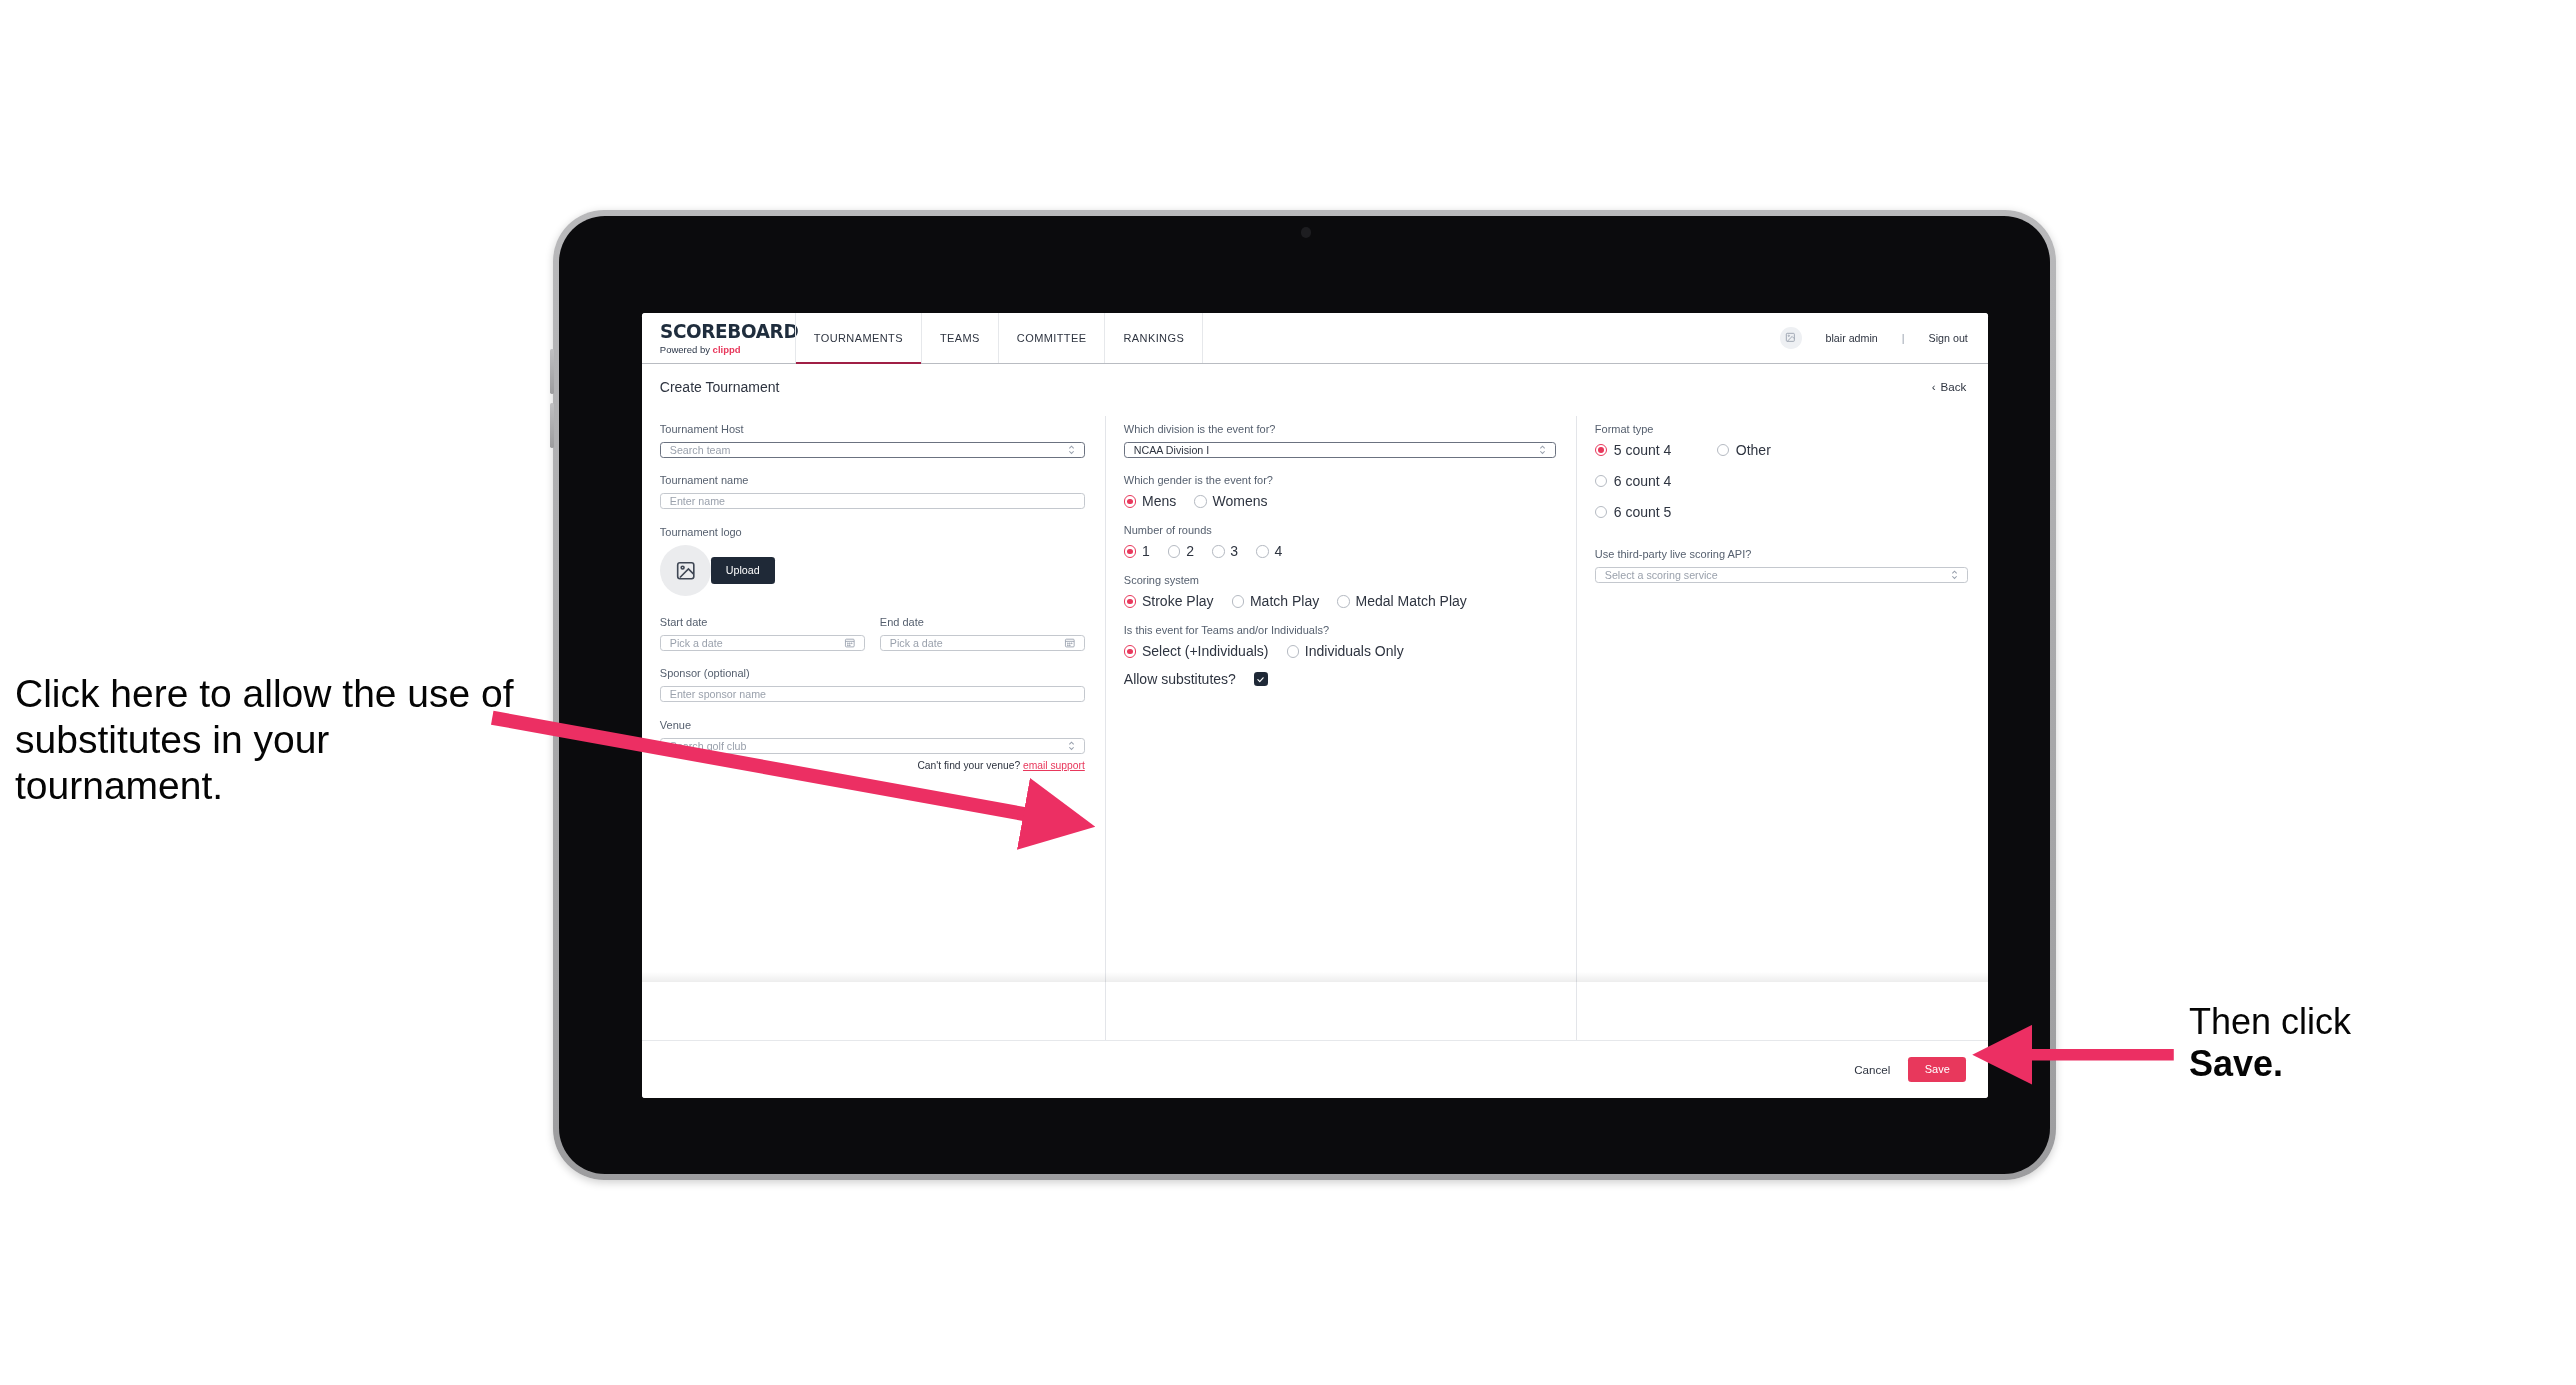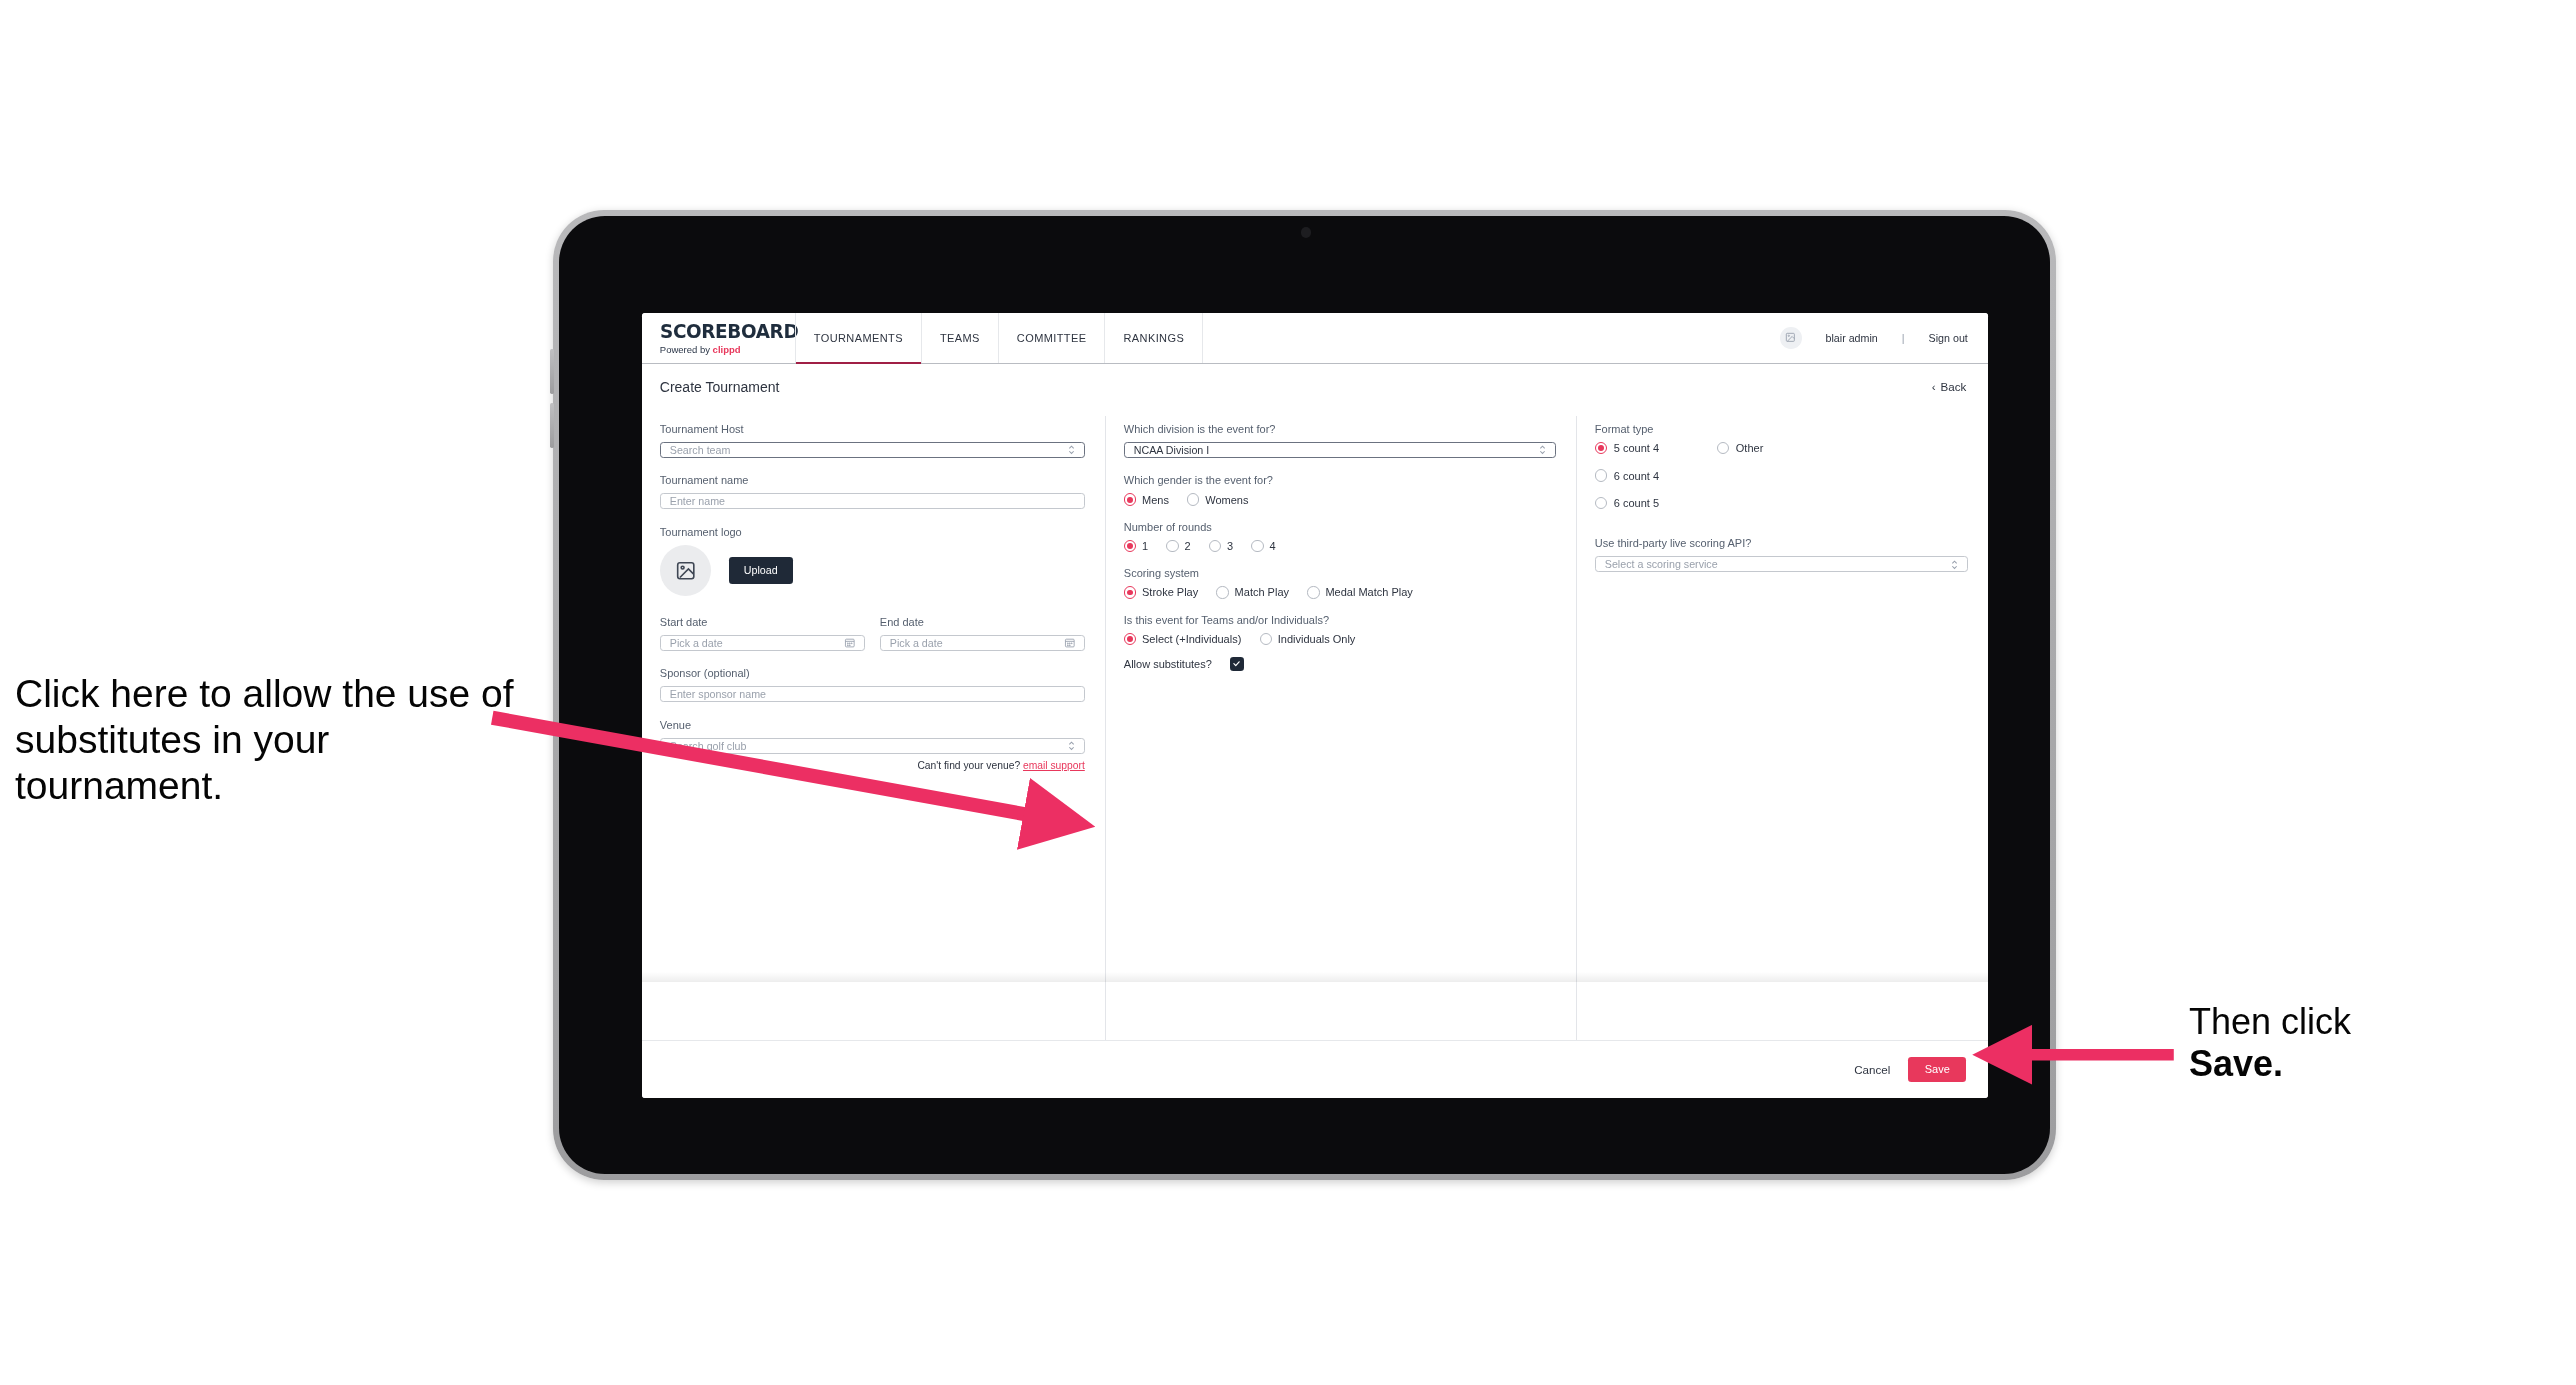--- a/index.html
+++ b/index.html
@@ -131,21 +131,21 @@
     border: 0.8px solid #6b7280; border-radius: 3.3px;
     background: #fff;
     display: flex; align-items: center;
     padding: 0 8.3px 0 9px;
     font-size: 10.7px; color: #9aa1ac;
   }
   .input.light { border-color: #c4c8ce; }
   .input .val { color: #2e3440; }
   .input .tail { margin-left: auto; color: #98a0ad; display:flex; align-items:center; }
 
-  .logo-row { display: flex; align-items: center; gap: 18px; margin-top: 3.3px; }
+  .logo-row { display: flex; align-items: center; margin-top: 3.3px; }
   .logo-circle {
     width: 51px; height: 51px; border-radius: 50%;
     background: #ebecee; display: flex; align-items: center; justify-content: center;
     color: #3f4754;
   }
   .upload-btn {
     background: #1f2937; color: #fff;
     font-size: 10.7px; padding: 7.4px 15px; border-radius: 3.3px;
     cursor: pointer;
   }
@@ -164,21 +164,21 @@
   .radio {
     width: 12.4px; height: 12.4px; border-radius: 50%;
     border: 1.3px solid #b5bac2; background: #fff;
     display: flex; align-items: center; justify-content: center;
     flex: 0 0 12.4px;
   }
   .radio.on { border-color: #e8385c; }
   .radio.on::after {
     content:""; width: 5.8px; height: 5.8px; border-radius: 50%; background: #e8385c;
   }
-  .radio-label { font-size: 11px; color: #2e3440; }
+  .radio-label { font-size: 14px; color: #2e3440; }
 
   .fmt-grid { display: flex; }
   .fmt-left { width: 122px; }
   .fmt-right { }
   .fmt-item { display: flex; align-items: center; gap: 6.6px; margin-bottom: 15px; cursor: pointer; }
 
   .checkbox-row { display: flex; align-items: center; gap: 18px; margin-top: 3.3px; }
   .checkbox {
     width: 14px; height: 14px; border-radius: 3.3px; background: #1f2937;
     display: flex; align-items: center; justify-content: center; cursor: pointer;

